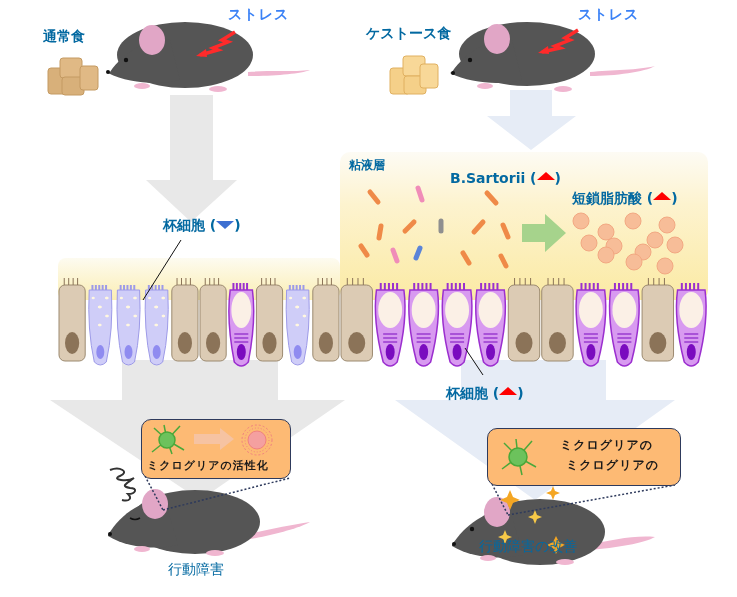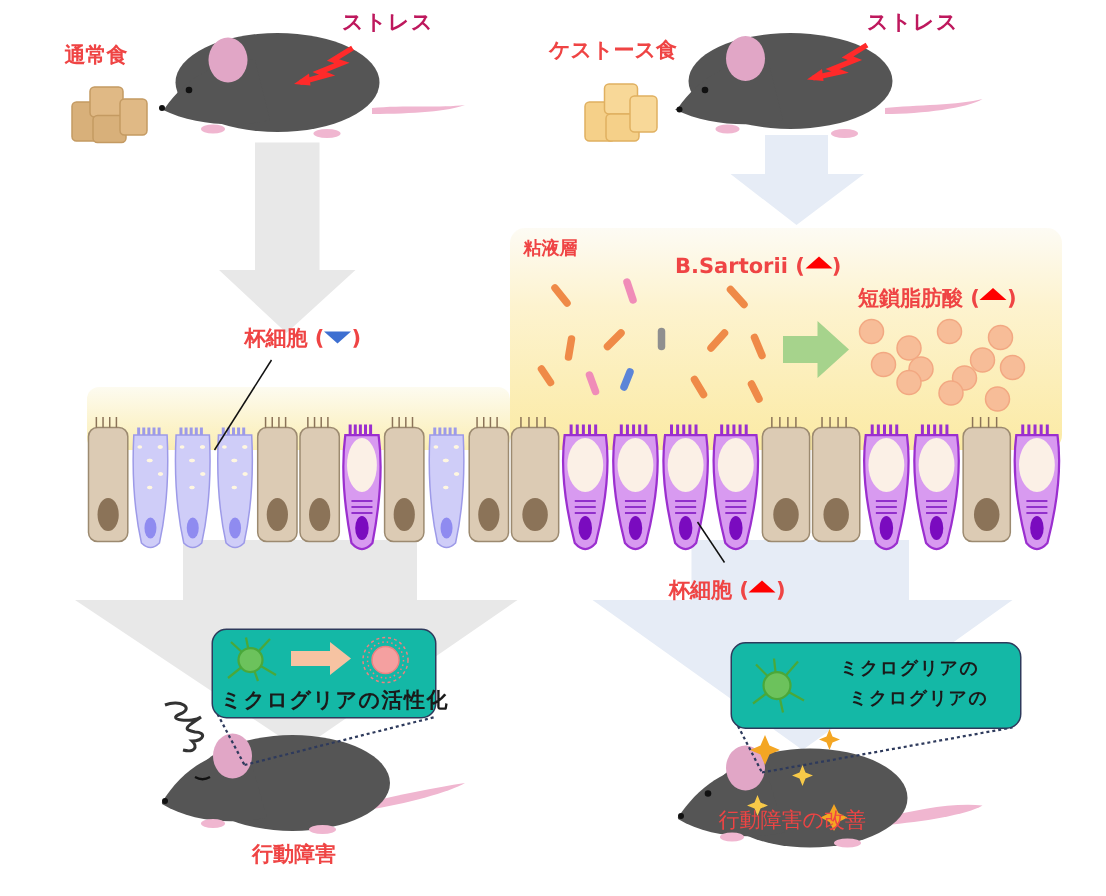--- a/index.html
+++ b/index.html
@@ -1,20 +1,20 @@
 <!DOCTYPE html>
 <html><head>
 <meta charset="utf-8">
 <style>
   html,body{margin:0;padding:0;background:#ffffff;}
   body{width:737px;height:597px;position:relative;overflow:hidden;font-family:"DejaVu Sans",sans-serif;}
-  .lbl{position:absolute;font-size:14px;font-weight:bold;color:#ef4444;white-space:nowrap;}
-  .stress{font-size:14px;font-weight:bold;color:#be185d;letter-spacing:1px;}
+  .lbl{position:absolute;font-size:14px;font-weight:bold;color:#0369a1;white-space:nowrap;}
+  .stress{font-size:14px;font-weight:bold;color:#3b82f6;letter-spacing:1px;}
   svg{position:absolute;left:0;top:0;}
-  .callout{position:absolute;border:1.5px solid #2e3a5c;border-radius:10px;background:#14b8a6;}
+  .callout{position:absolute;border:1.5px solid #2e3a5c;border-radius:10px;background:#fdba74;}
   .callout-text{position:absolute;font-size:12px;font-weight:bold;color:#1a1a1a;letter-spacing:1px;white-space:nowrap;}
 </style>
 </head>
 <body>
 
 <svg width="737" height="597">
 
   <polygon points="170,95 213,95 213,180 237,180 191,222 146,180 170,180" fill="#e8e8e8"></polygon>
 
   <polygon points="122,360 278,360 278,400 345,400 200,500 50,400 122,400" fill="#e8e8e8"></polygon>
@@ -425,21 +425,21 @@
         <line x1="25" y1="20" x2="30" y2="34"></line>
       <circle cx="25" cy="20" r="8" fill="#6cc25c" stroke="#4aa83a"></circle>
     </g>
     <polygon points="52,14 78,14 78,8 92,19 78,30 78,24 52,24" fill="#f6c3a2"></polygon>
     <g stroke="#f08080" stroke-width="1" fill="none">
       <circle cx="115" cy="20" r="9" fill="#f4a0a0" stroke="#f08080"></circle>
       <circle cx="115" cy="20" r="15" stroke-dasharray="2,2"></circle>
       <circle cx="115" cy="20" r="12" stroke-dasharray="1,2"></circle>
     </g>
   </svg>
-  <div class="callout-text" style="left:5px;top:38px;font-size:14px;">ミクログリアの活性化</div>
+  <div class="callout-text" style="left:5px;top:38px;font-size:11px;">ミクログリアの活性化</div>
 </div>
 
 <div class="callout" style="left:487px;top:428px;width:192px;height:56px;">
   <svg width="60" height="56">
     <g stroke="#4aa83a" stroke-width="1.5" fill="none">
       <line x1="30" y1="28" x2="16" y2="14"></line>
         <line x1="30" y1="28" x2="44" y2="12"></line>
       <line x1="30" y1="28" x2="14" y2="40"></line>
         <line x1="30" y1="28" x2="48" y2="38"></line>
       <line x1="30" y1="28" x2="28" y2="10"></line>
@@ -467,14 +467,14 @@
 </div>
 
 <div class="lbl" style="left:163px;top:217px;">
   <span>杯細胞 (</span><span style="display:inline-block;width:0;height:0;border-left:9px solid transparent;border-right:9px solid transparent;border-top:8px solid #3d6fd1;position:relative;top:-1px;"></span><span>)</span>
 </div>
 
 <div class="lbl" style="left:446px;top:385px;">
   <span>杯細胞 (</span><span style="display:inline-block;width:0;height:0;border-left:9px solid transparent;border-right:9px solid transparent;border-bottom:8px solid #ff0000;position:relative;top:-3px;"></span><span>)</span>
 </div>
 
-<div class="lbl" style="left:168px;top:561px;font-weight:bold;">行動障害</div>
+<div class="lbl" style="left:168px;top:561px;font-weight:normal;">行動障害</div>
 <div class="lbl" style="left:479px;top:538px;font-weight:normal;">行動障害の改善</div>
 
 </body></html>

